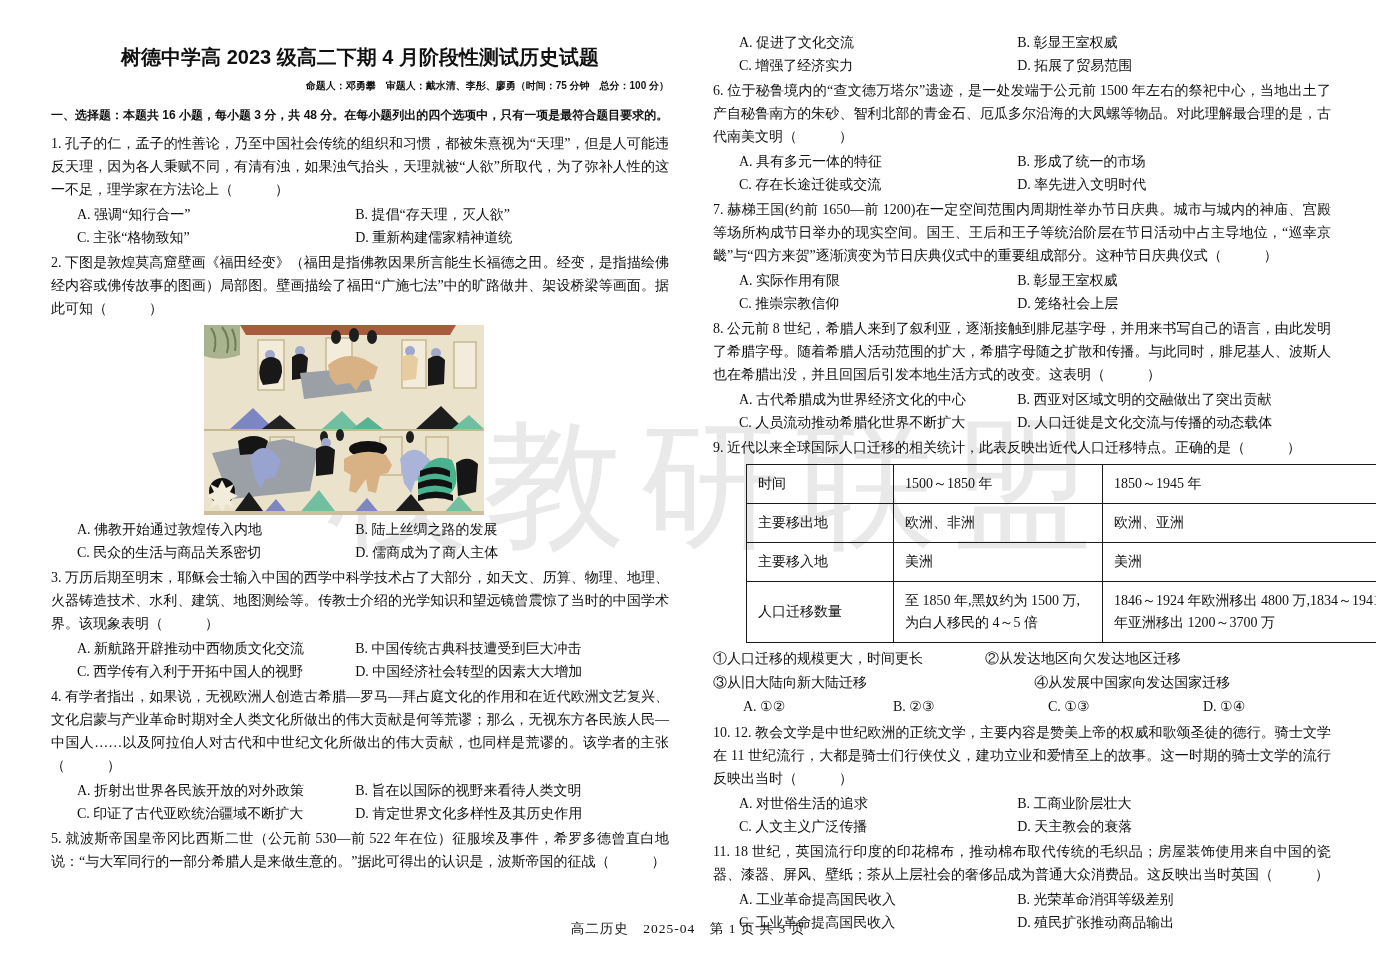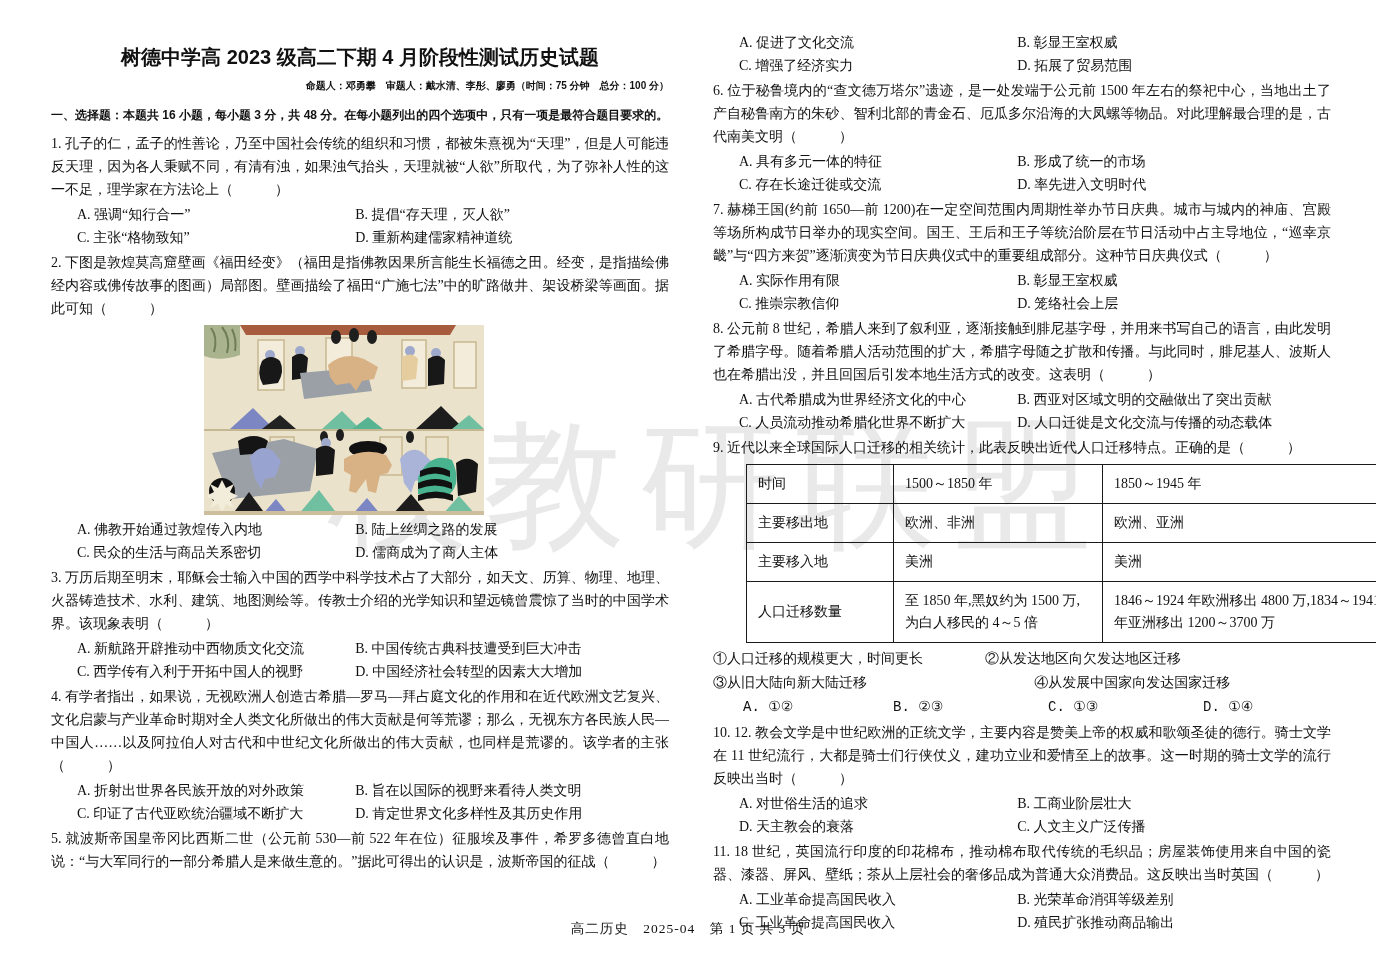--- a/index.html
+++ b/index.html
@@ -43,21 +43,21 @@
   .q9table td{
     border:1.6px solid #1a1a1a;padding:8px 11px;vertical-align:middle;
     line-height:22px;background:transparent;
   }
   .q9table td.hd{width:124px;}
   .q9table td.c1{width:186px;}
   .itemrow1{display:grid;grid-template-columns:44% 56%;font-size:14px;line-height:24px;}
   .itemrow2{display:grid;grid-template-columns:52% 48%;font-size:14px;line-height:24px;}
   .opts4{
     display:grid;grid-template-columns:150px 155px 155px 1fr;
-    padding-left:30px;font-size:14px;line-height:24px;font-family:Liberation Mono, monospace;
+    padding-left:30px;font-size:14px;line-height:24px;
   }
   .footer{
     position:absolute;bottom:34px;left:0;width:100%;text-align:center;
     font-size:13.5px;z-index:1;letter-spacing:1px;
   }
 </style>
 </head>
 <body>
 
 <div class="page">
@@ -256,22 +256,22 @@
         <span>A. ①②</span>
         <span>B. ②③</span>
         <span>C. ①③</span>
         <span>D. ①④</span>
       </div>
 
       <p class="stem">10. 12. 教会文学是中世纪欧洲的正统文学，主要内容是赞美上帝的权威和歌颂圣徒的德行。骑士文学在 11 世纪流行，大都是骑士们行侠仗义，建功立业和爱情至上的故事。这一时期的骑士文学的流行反映出当时（　　　）</p>
       <div class="opts">
         <span class="opt">A. 对世俗生活的追求</span>
         <span class="opt">B. 工商业阶层壮大</span>
+        <span class="opt">C. 人文主义广泛传播</span>
         <span class="opt">D. 天主教会的衰落</span>
-        <span class="opt">C. 人文主义广泛传播</span>
       </div>
 
       <p class="stem">11. 18 世纪，英国流行印度的印花棉布，推动棉布取代传统的毛织品；房屋装饰使用来自中国的瓷器、漆器、屏风、壁纸；茶从上层社会的奢侈品成为普通大众消费品。这反映出当时英国（　　　）</p>
       <div class="opts">
         <span class="opt">A. 工业革命提高国民收入</span>
         <span class="opt">B. 光荣革命消弭等级差别</span>
         <span class="opt">C. 工业革命提高国民收入</span>
         <span class="opt">D. 殖民扩张推动商品输出</span>
       </div>
     </div>

